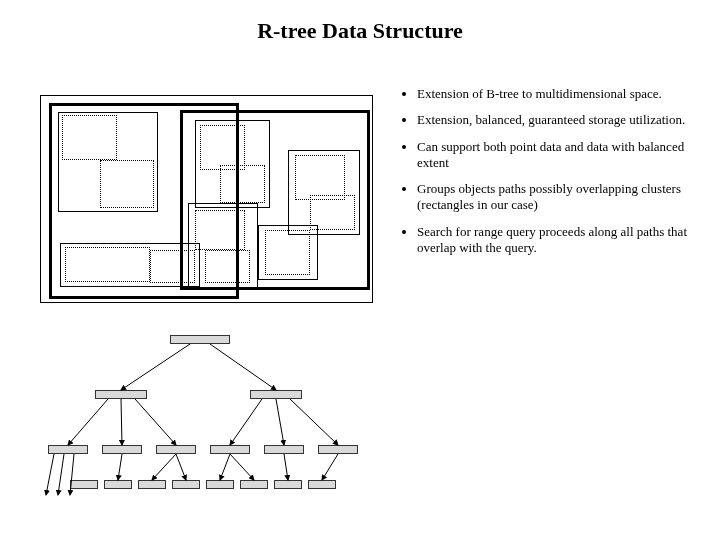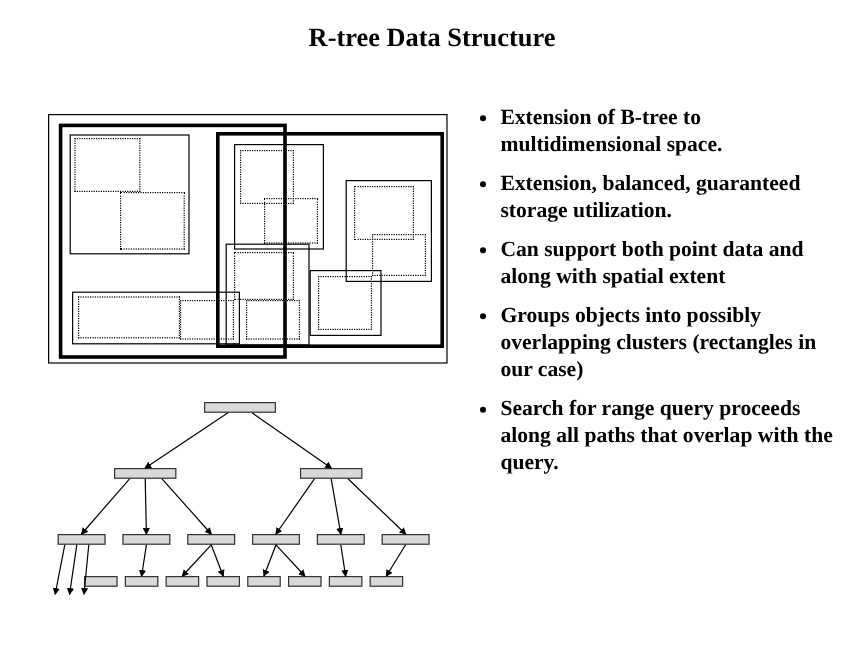--- a/index.html
+++ b/index.html
@@ -24,22 +24,22 @@
     width: 100%;
     text-align: center;
     font-size: 22px;
     font-weight: bold;
   }
   .bullets {
     position: absolute;
     top: 86px;
     left: 395px;
     width: 300px;
-    font-size: 18px;
-    font-weight: bold;
+    font-size: 13px;
+    font-weight: normal;
     line-height: 1.25;
   }
   .bullets ul {
     margin: 0;
     padding-left: 22px;
     list-style: disc;
   }
   .bullets li {
     margin-bottom: 10px;
   }
@@ -94,22 +94,22 @@
 <body>
 
 <div class="slide">
 
   <div class="title">R-tree Data Structure</div>
 
   <div class="bullets">
     <ul>
       <li>Extension of B-tree to multidimensional space.</li>
       <li>Extension, balanced, guaranteed storage utilization.</li>
-      <li>Can support both point data and along with spatial extent</li>
-      <li>Groups objects into possibly overlapping clusters (rectangles in our case)</li>
+      <li>Can support both point data and data with balanced extent</li>
+      <li>Groups objects paths possibly overlapping clusters (rectangles in our case)</li>
       <li>Search for range query proceeds along all paths that overlap with the query.</li>
     </ul>
   </div>
 
   <div class="spatial">
     <div class="outer"></div>
 
     <div class="rect lvl1" style="left:9px; top:8px; width:190px; height:196px;"></div>
     <div class="rect lvl1" style="left:140px; top:15px; width:190px; height:180px;"></div>
 

